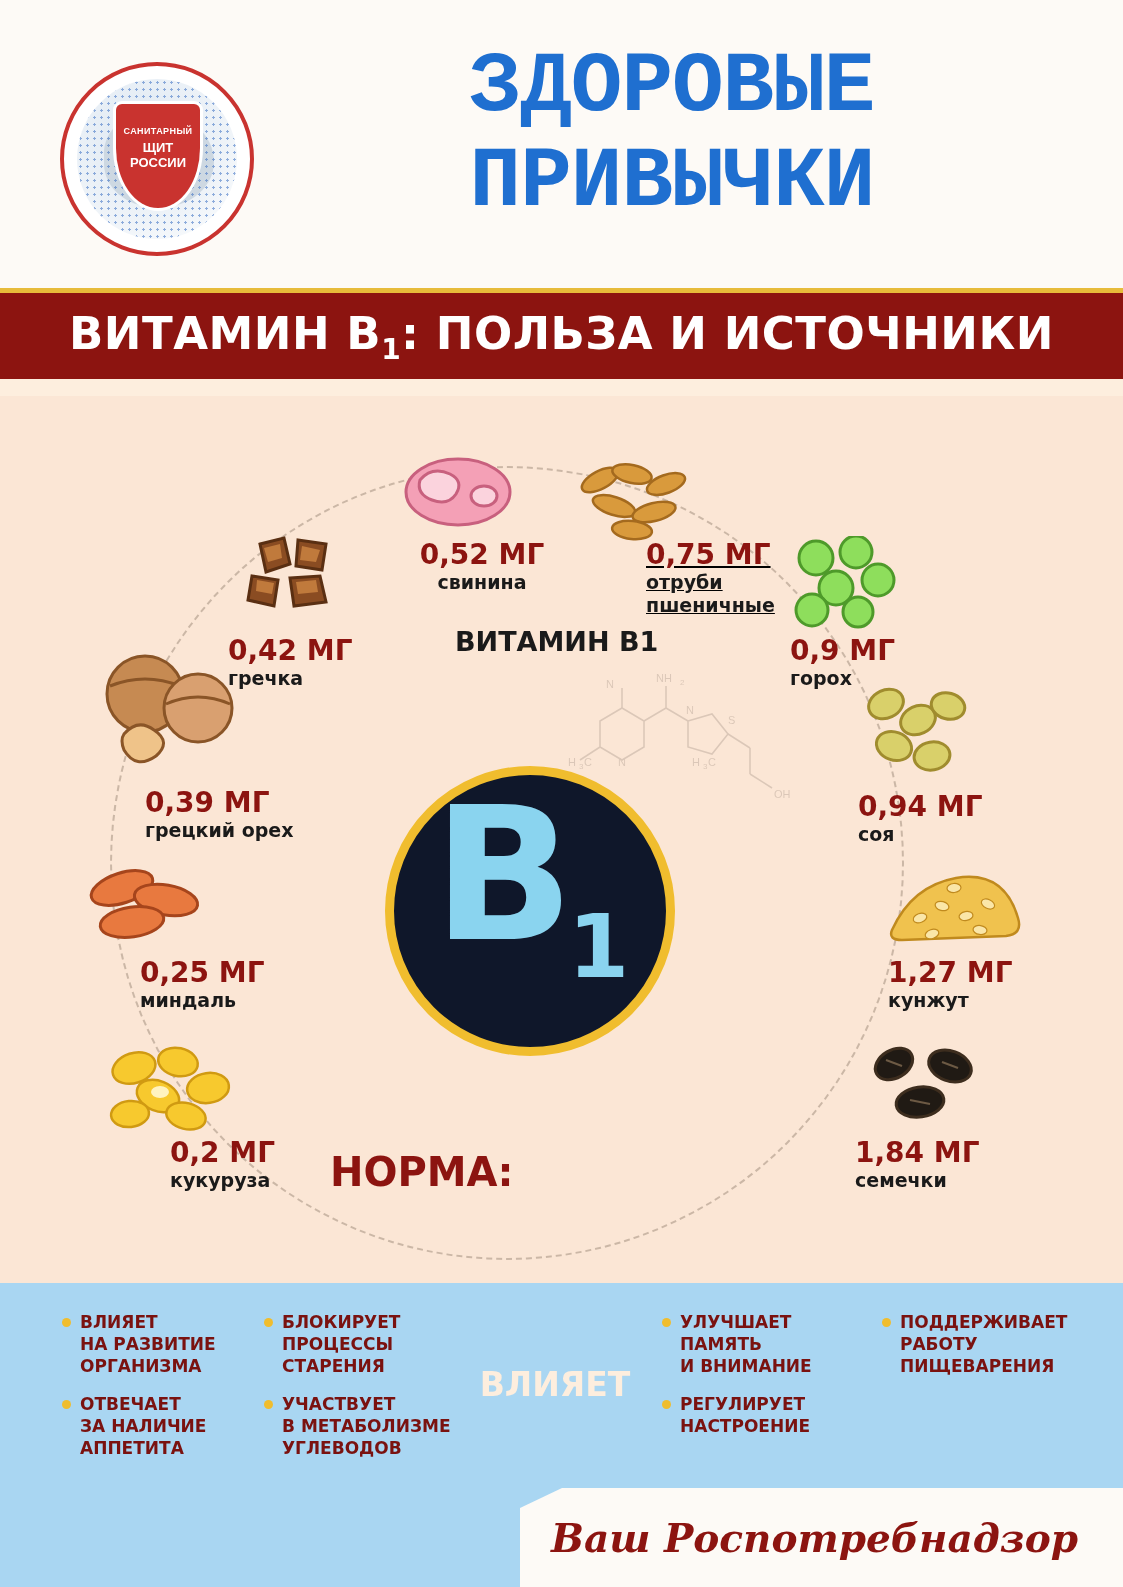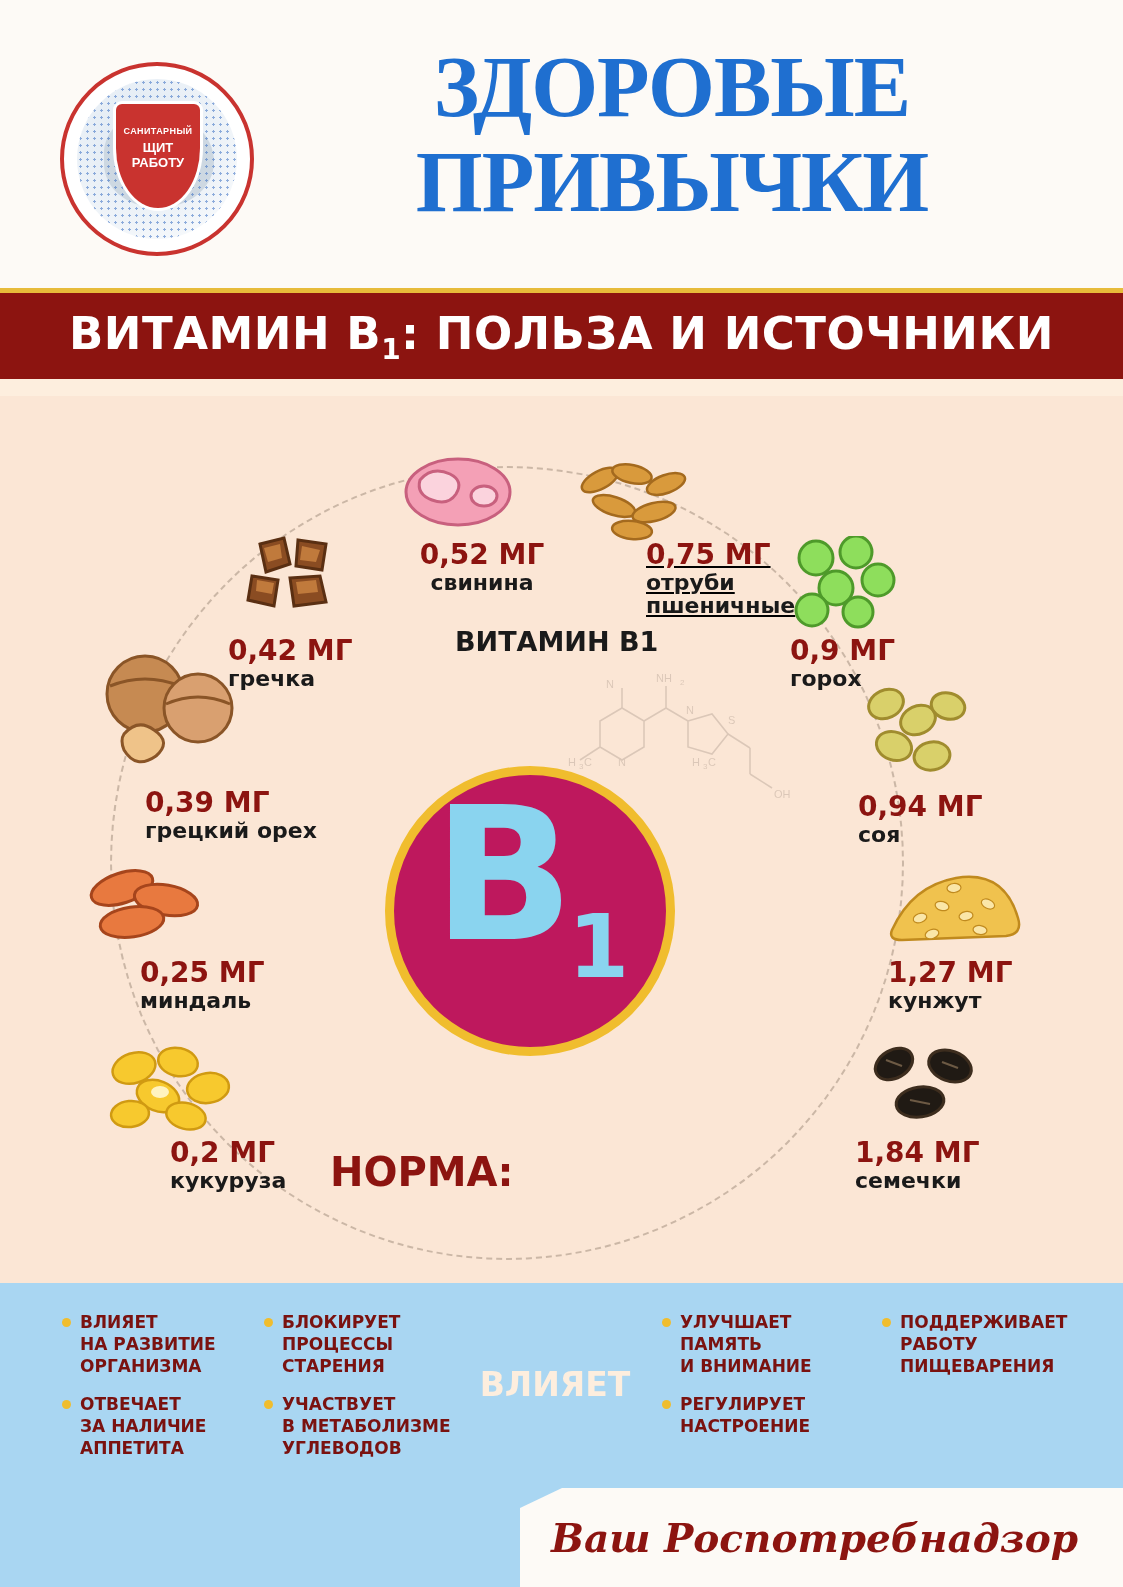--- a/index.html
+++ b/index.html
@@ -92,21 +92,21 @@
   .title-main {
     position: absolute;
     left: 262px; top: 40px;
     width: 820px;
     text-align: center;
     color: #1f6fd0;
     font-weight: bold;
     font-size: 86px;
     line-height: 95px;
     letter-spacing: -1px;
-    font-family: Liberation Serif, serif;
+    font-family: Liberation Mono, monospace;
   }
 
   
   .redbar {
     position: absolute;
     left: 0; top: 288px;
     width: 1123px; height: 91px;
     background: #8c1410;
     border-top: 5px solid #e7bb3a;
     box-sizing: border-box;
@@ -137,21 +137,21 @@
     width: 790px; height: 790px;
     border: 2px dashed #cbb7a6;
     border-radius: 50%;
   }
 
   .center-circle {
     position: absolute;
     left: 385px; top: 370px;
     width: 290px; height: 290px;
     border-radius: 50%;
-    background: #be185d;
+    background: #0f172a;
     border: 9px solid #f0bd2e;
     box-sizing: border-box;
     display: flex;
     align-items: center;
     justify-content: center;
   }
   .b1-text {
     color: #8ad4ef;
     font-weight: bold;
     font-size: 185px;
@@ -193,21 +193,21 @@
   .item .val {
     color: #8c1410;
     font-weight: bold;
     font-size: 28px;
     font-family: "DejaVu Sans", sans-serif;
     white-space: nowrap;
   }
   .item .name {
     color: #1a1a1a;
     font-weight: bold;
-    font-size: 22px;
+    font-size: 19px;
     line-height: 23px;
     font-family: "DejaVu Sans", sans-serif;
     white-space: nowrap;
   }
   .item.right .val, .item.right .name { text-align: left; }
   .icon-box { position: absolute; }
 
   
   .footer {
     position: absolute;
@@ -274,21 +274,21 @@
 
   <div class="header">
     <div class="logo-wrap">
       <div class="logo-circle">
         <div class="logo-globe"></div>
         <div class="logo-continent"></div>
         <div class="logo-dots"></div>
         <div class="logo-shield">
           <div class="l1">САНИТАРНЫЙ</div>
           <div class="l2" style="white-space:pre-line">ЩИТ
-РАБОТУ</div>
+РОССИИ</div>
         </div>
       </div>
     </div>
     <div class="title-main">
       <div>ЗДОРОВЫЕ</div>
       <div>ПРИВЫЧКИ</div>
     </div>
   </div>
 
   <div class="redbar">

